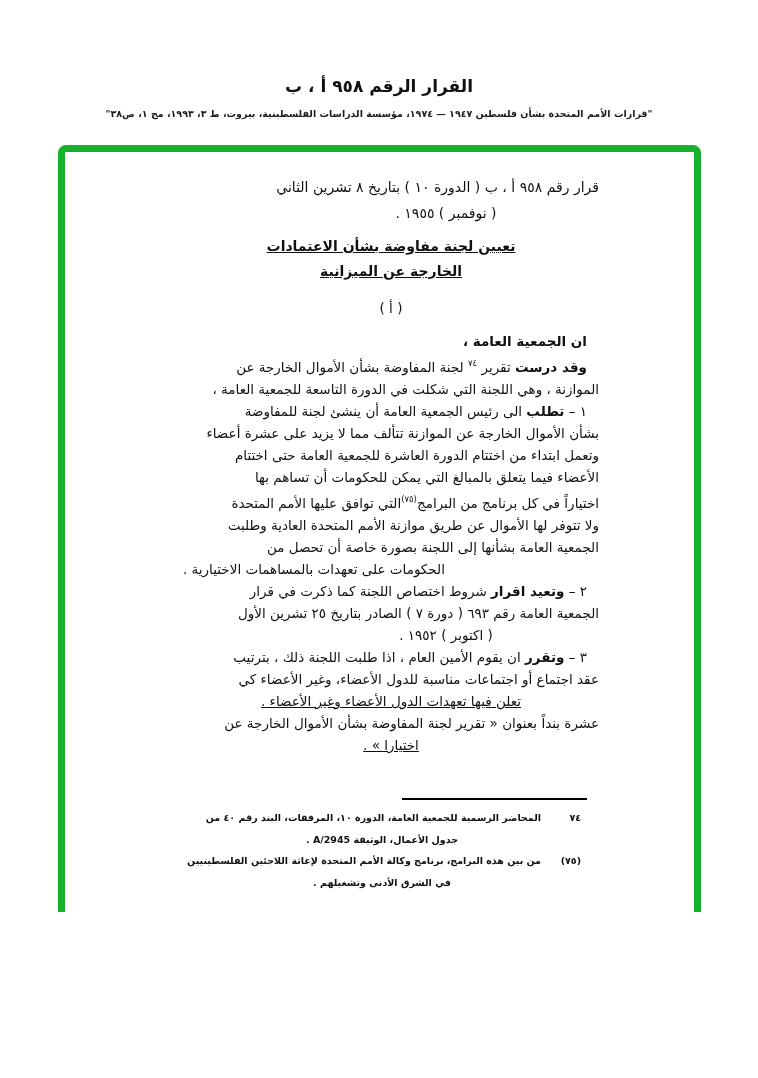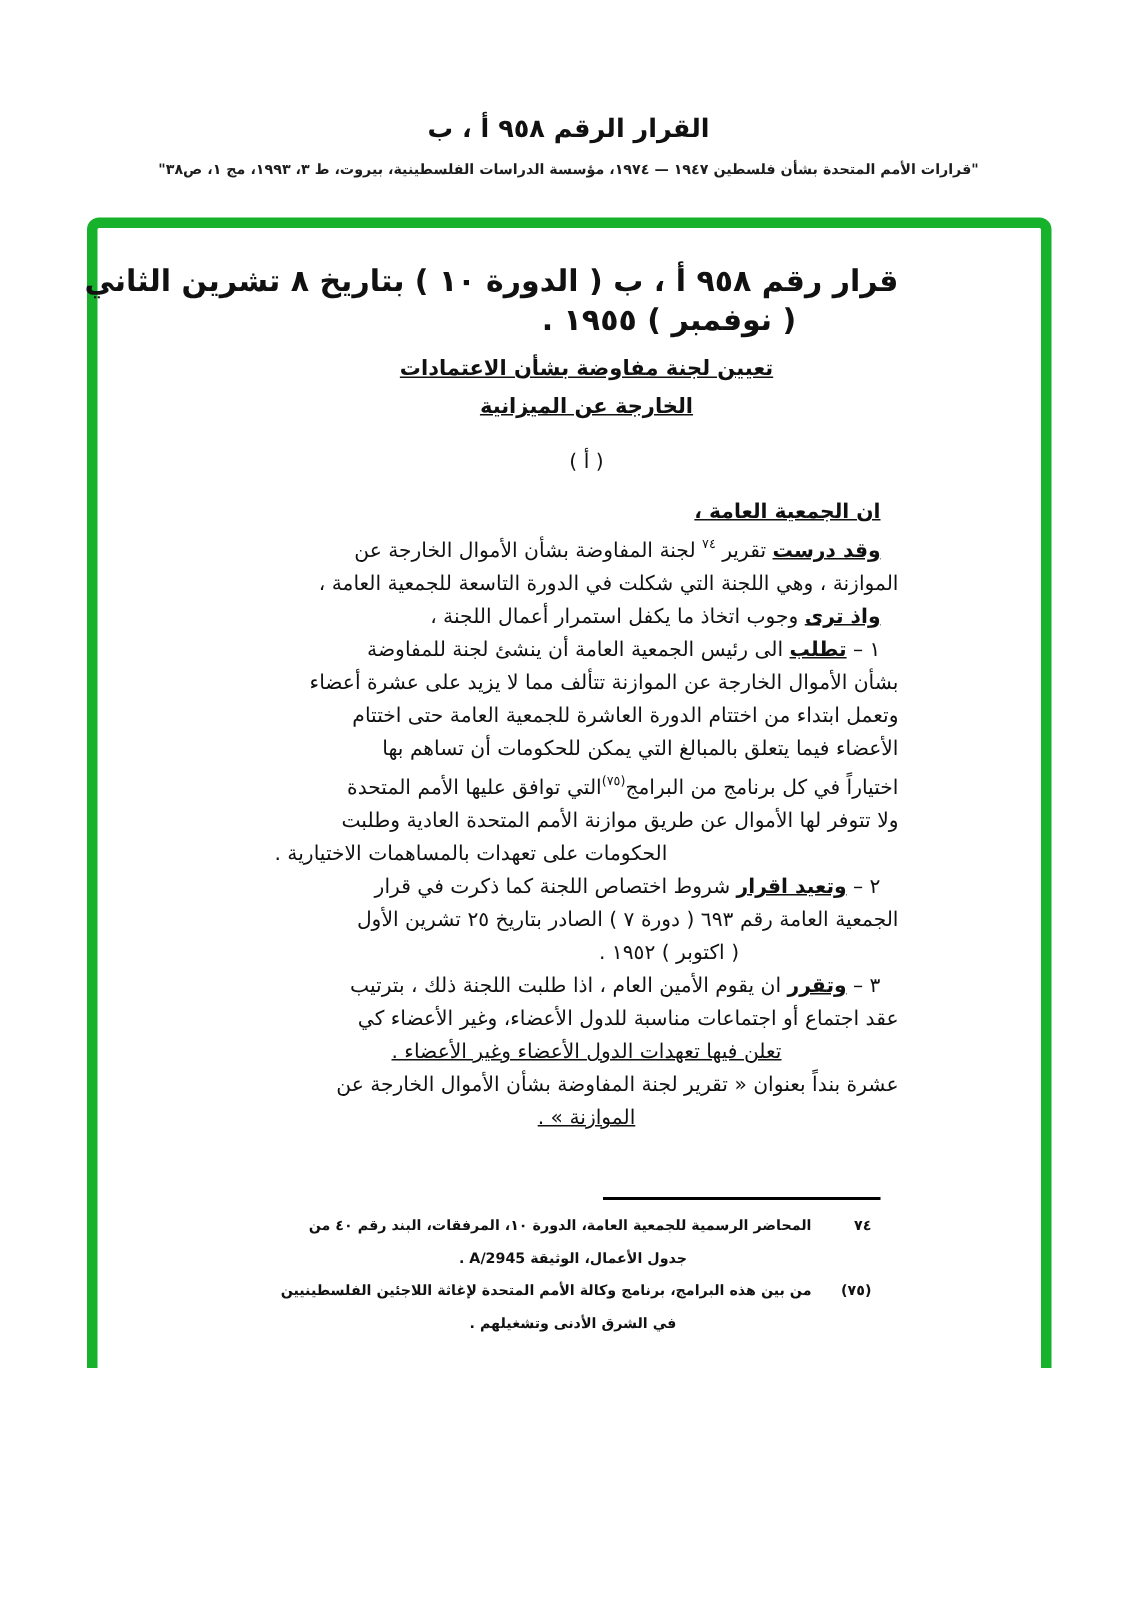--- a/index.html
+++ b/index.html
@@ -32,31 +32,31 @@
     border:7px solid var(--border-green);
     border-radius:8px;
     background:#ffffff;
   }
   .box-content{
     direction:rtl;
     padding:22px 95px 0 118px;
     font-size:13.5px;
   }
 
-  .heading{font-weight:bold;font-size:20px;line-height:26px;}
+  .heading{font-weight:normal;font-size:14px;line-height:26px;}
   .subject{margin-top:8px;font-weight:bold;font-size:14px;line-height:25px;text-align:center;}
   .section-marker{margin-top:14px;text-align:center;font-size:13.5px;line-height:20px;}
   .body-text{margin-top:12px;line-height:22px;}
 
   .line{text-align:right;white-space:nowrap;}
   .line.ind{padding-right:12px;}
   .line.ml{text-align:left;}
   .line.c{text-align:center;text-decoration:underline;}
   .line.cl{text-align:center;padding-left:110px;}
-  .b{font-weight:bold;text-decoration:underline;}
+  .b{font-weight:bold;}
   .sup{font-size:8.5px;vertical-align:6px;letter-spacing:0;}
 
   .footnotes{margin-top:42px;font-size:9.5px;font-weight:bold;line-height:21.5px;}
   .fn-rule{
     width:185px;height:2px;background:#000;
     margin-left:auto;margin-right:12px;margin-bottom:7px;
   }
   .line.fn{padding-right:18px;}
   .line.fn.fc{text-align:center;}
   .fnm{display:inline-block;width:40px;vertical-align:top;}
@@ -87,36 +87,36 @@
           <div class="line c"><span>تعيين لجنة مفاوضة بشأن الاعتمادات</span></div>
           <div class="line c"><span>الخارجة عن الميزانية</span></div>
         </div>
 
       <div class="section-marker">( أ )</div>
 
       <div class="body-text">
           <div class="line ind"><span class="b">ان الجمعية العامة ،</span></div>
           <div class="line ind"><span class="b">وقد درست</span><span> تقرير </span><span class="sup">٧٤</span><span> لجنة المفاوضة بشأن الأموال الخارجة عن</span></div>
           <div class="line"><span>الموازنة ، وهي اللجنة التي شكلت في الدورة التاسعة للجمعية العامة ،</span></div>
-          <div class="line ind"><span class="b">واذ ترى</span><span> وجوب اتخاذ ما يكفل استمرار أعمال اللجنة ،</span></div>
           <div class="line ind"><span>١ – </span><span class="b">تطلب</span><span> الى رئيس الجمعية العامة أن ينشئ لجنة للمفاوضة</span></div>
           <div class="line"><span>بشأن الأموال الخارجة عن الموازنة تتألف مما لا يزيد على عشرة أعضاء</span></div>
           <div class="line"><span>وتعمل ابتداء من اختتام الدورة العاشرة للجمعية العامة حتى اختتام</span></div>
           <div class="line"><span>الأعضاء فيما يتعلق بالمبالغ التي يمكن للحكومات أن تساهم بها</span></div>
           <div class="line"><span>اختياراً في كل برنامج من البرامج</span><span class="sup">(٧٥)</span><span>التي توافق عليها الأمم المتحدة</span></div>
           <div class="line"><span>ولا تتوفر لها الأموال عن طريق موازنة الأمم المتحدة العادية وطلبت</span></div>
+          <div class="line"><span>الجمعية العامة بشأنها إلى اللجنة بصورة خاصة أن تحصل من</span></div>
           <div class="line ml"><span>الحكومات على تعهدات بالمساهمات الاختيارية .</span></div>
           <div class="line ind"><span>٢ – </span><span class="b">وتعيد اقرار</span><span> شروط اختصاص اللجنة كما ذكرت في قرار</span></div>
           <div class="line"><span>الجمعية العامة رقم ٦٩٣ ( دورة ٧ ) الصادر بتاريخ ٢٥ تشرين الأول</span></div>
           <div class="line cl"><span>( اكتوبر ) ١٩٥٢ .</span></div>
           <div class="line ind"><span>٣ – </span><span class="b">وتقرر</span><span> ان يقوم الأمين العام ، اذا طلبت اللجنة ذلك ، بترتيب</span></div>
           <div class="line"><span>عقد اجتماع أو اجتماعات مناسبة للدول الأعضاء، وغير الأعضاء كي</span></div>
           <div class="line c"><span>تعلن فيها تعهدات الدول الأعضاء وغير الأعضاء .</span></div>
           <div class="line"><span>عشرة بنداً بعنوان « تقرير لجنة المفاوضة بشأن الأموال الخارجة عن</span></div>
-          <div class="line c"><span>الموازنة » .</span></div>
+          <div class="line c"><span>اختيارا » .</span></div>
         </div>
 
       <div class="footnotes">
         <div class="fn-rule"></div>
         <div>
             <div class="line fn"><span class="fnm">٧٤</span><span>المحاضر الرسمية للجمعية العامة، الدورة ١٠، المرفقات، البند رقم ٤٠ من</span></div>
             <div class="line fn fc"><span>جدول الأعمال، الوثيقة A/2945 .</span></div>
             <div class="line fn"><span class="fnm">(٧٥)</span><span>من بين هذه البرامج، برنامج وكالة الأمم المتحدة لإغاثة اللاجئين الفلسطينيين</span></div>
             <div class="line fn fc"><span>في الشرق الأدنى وتشغيلهم .</span></div>
           </div>

